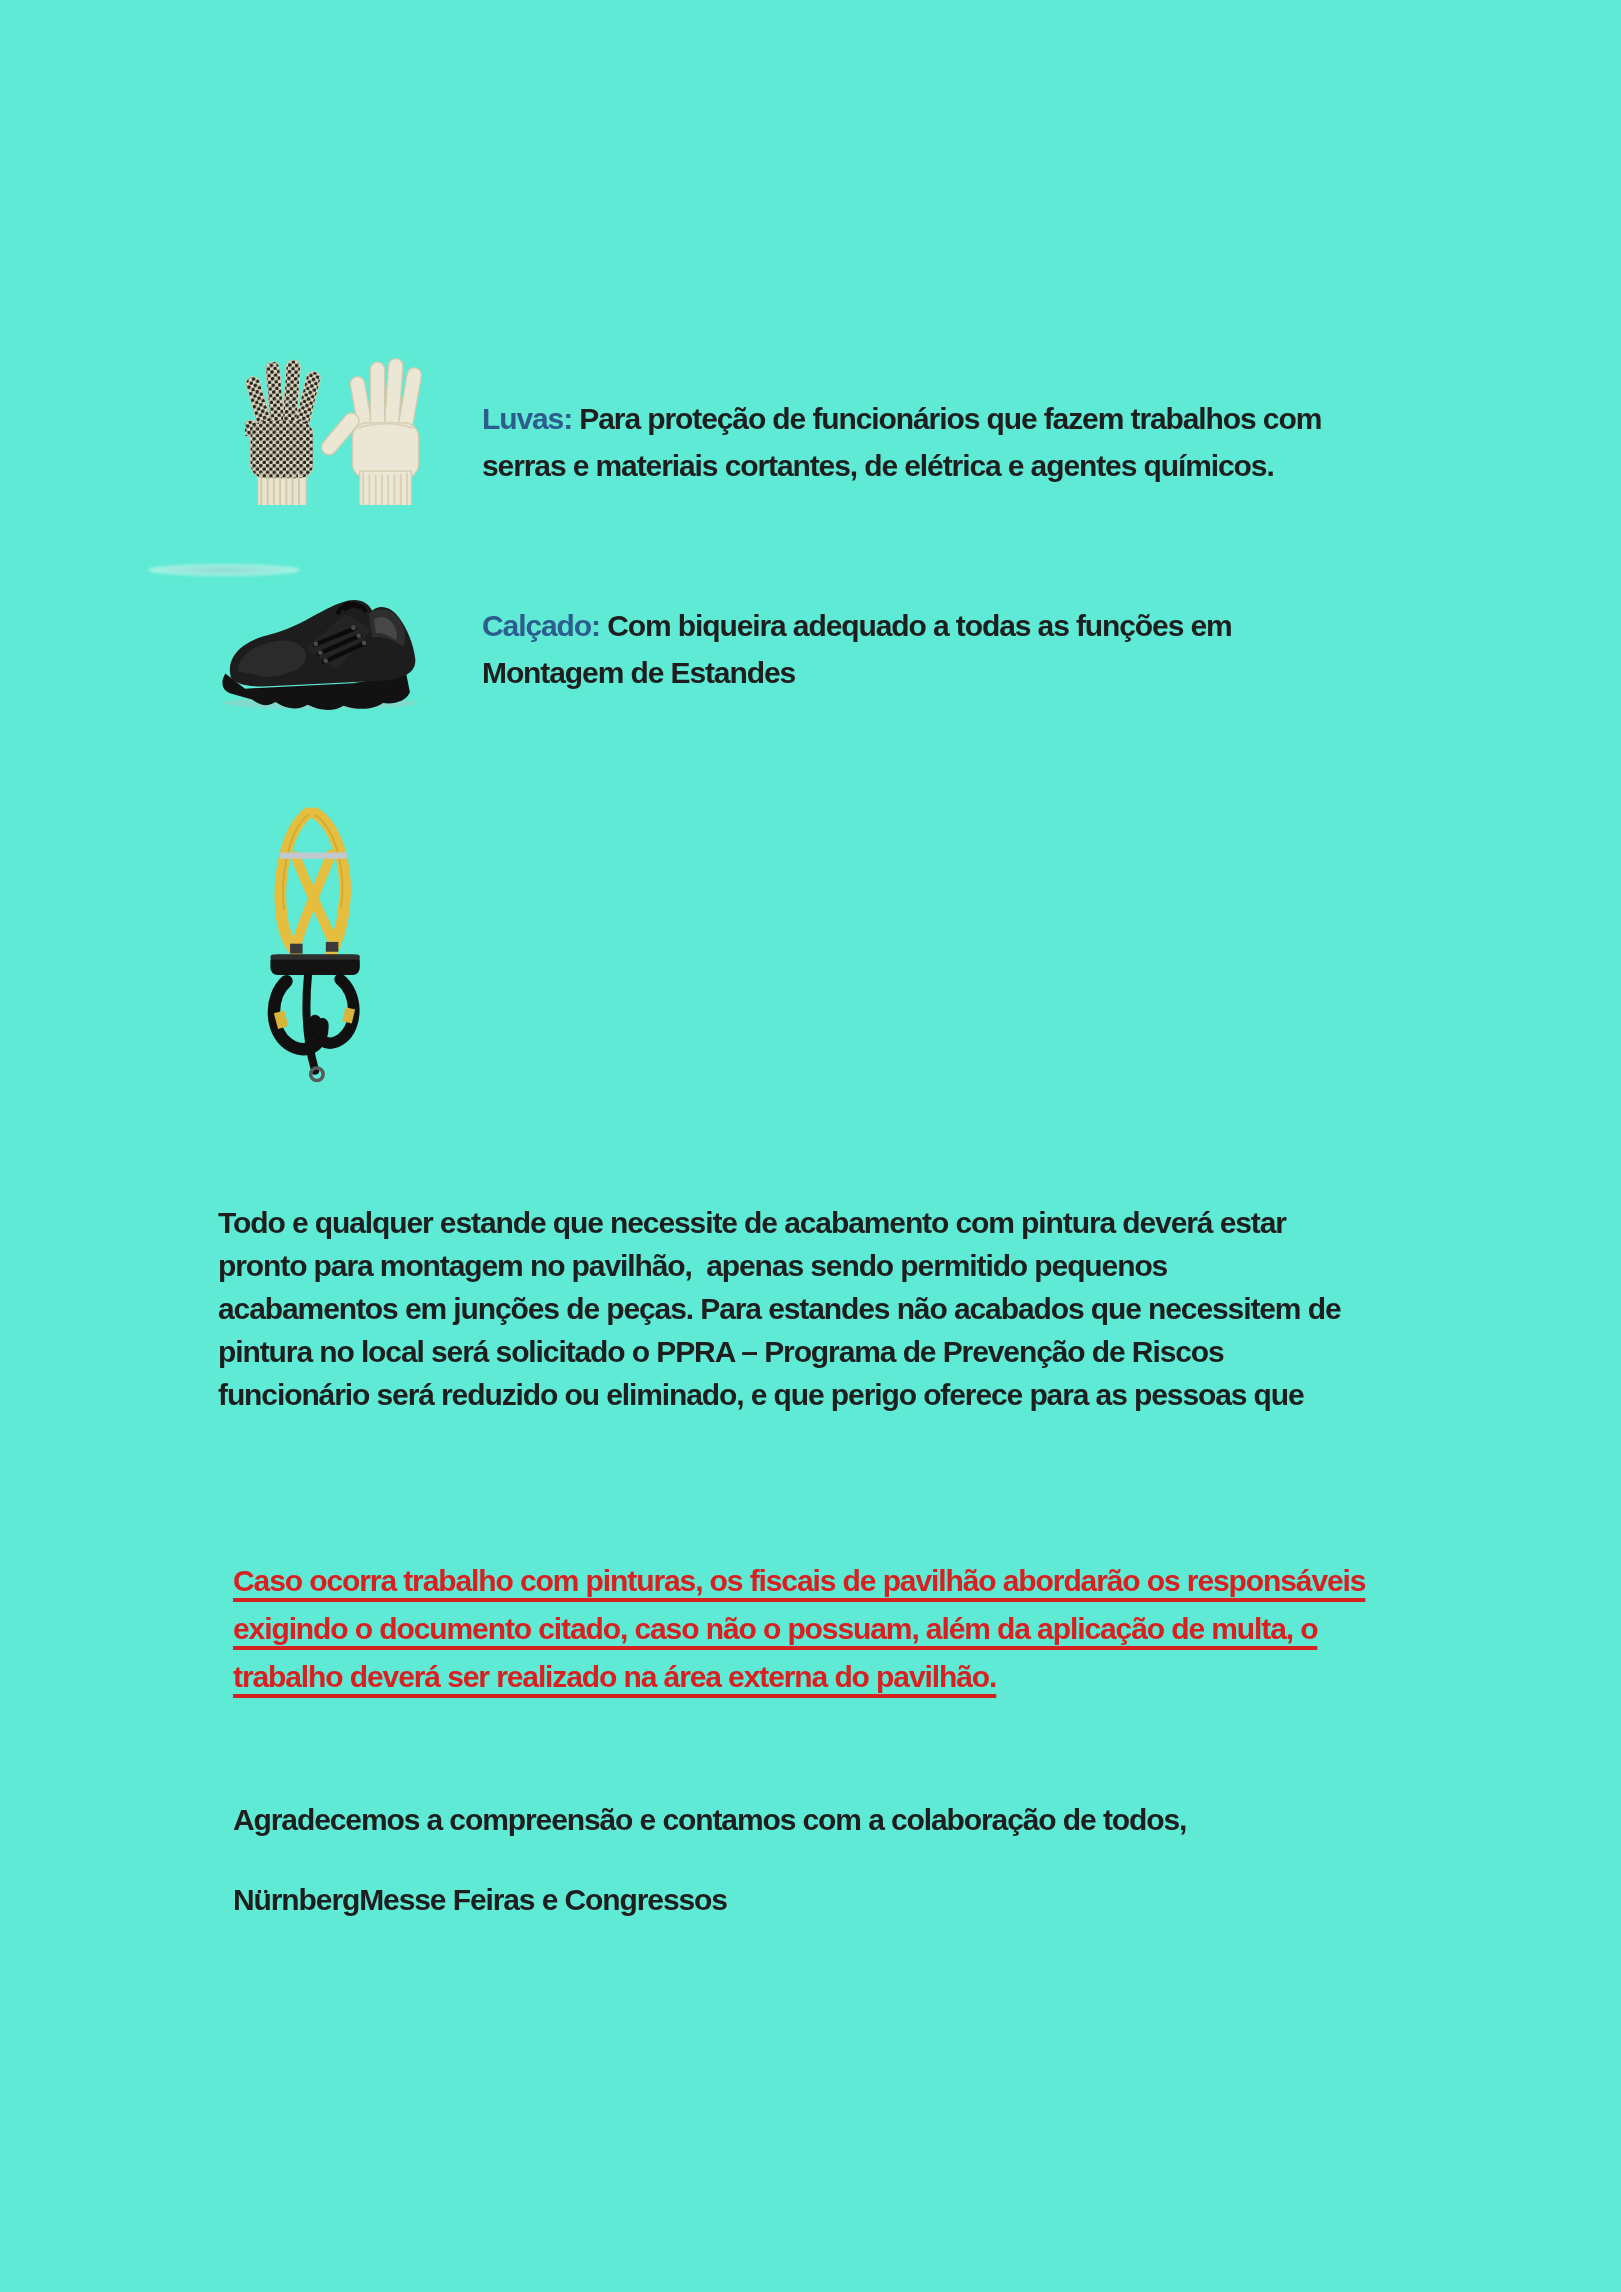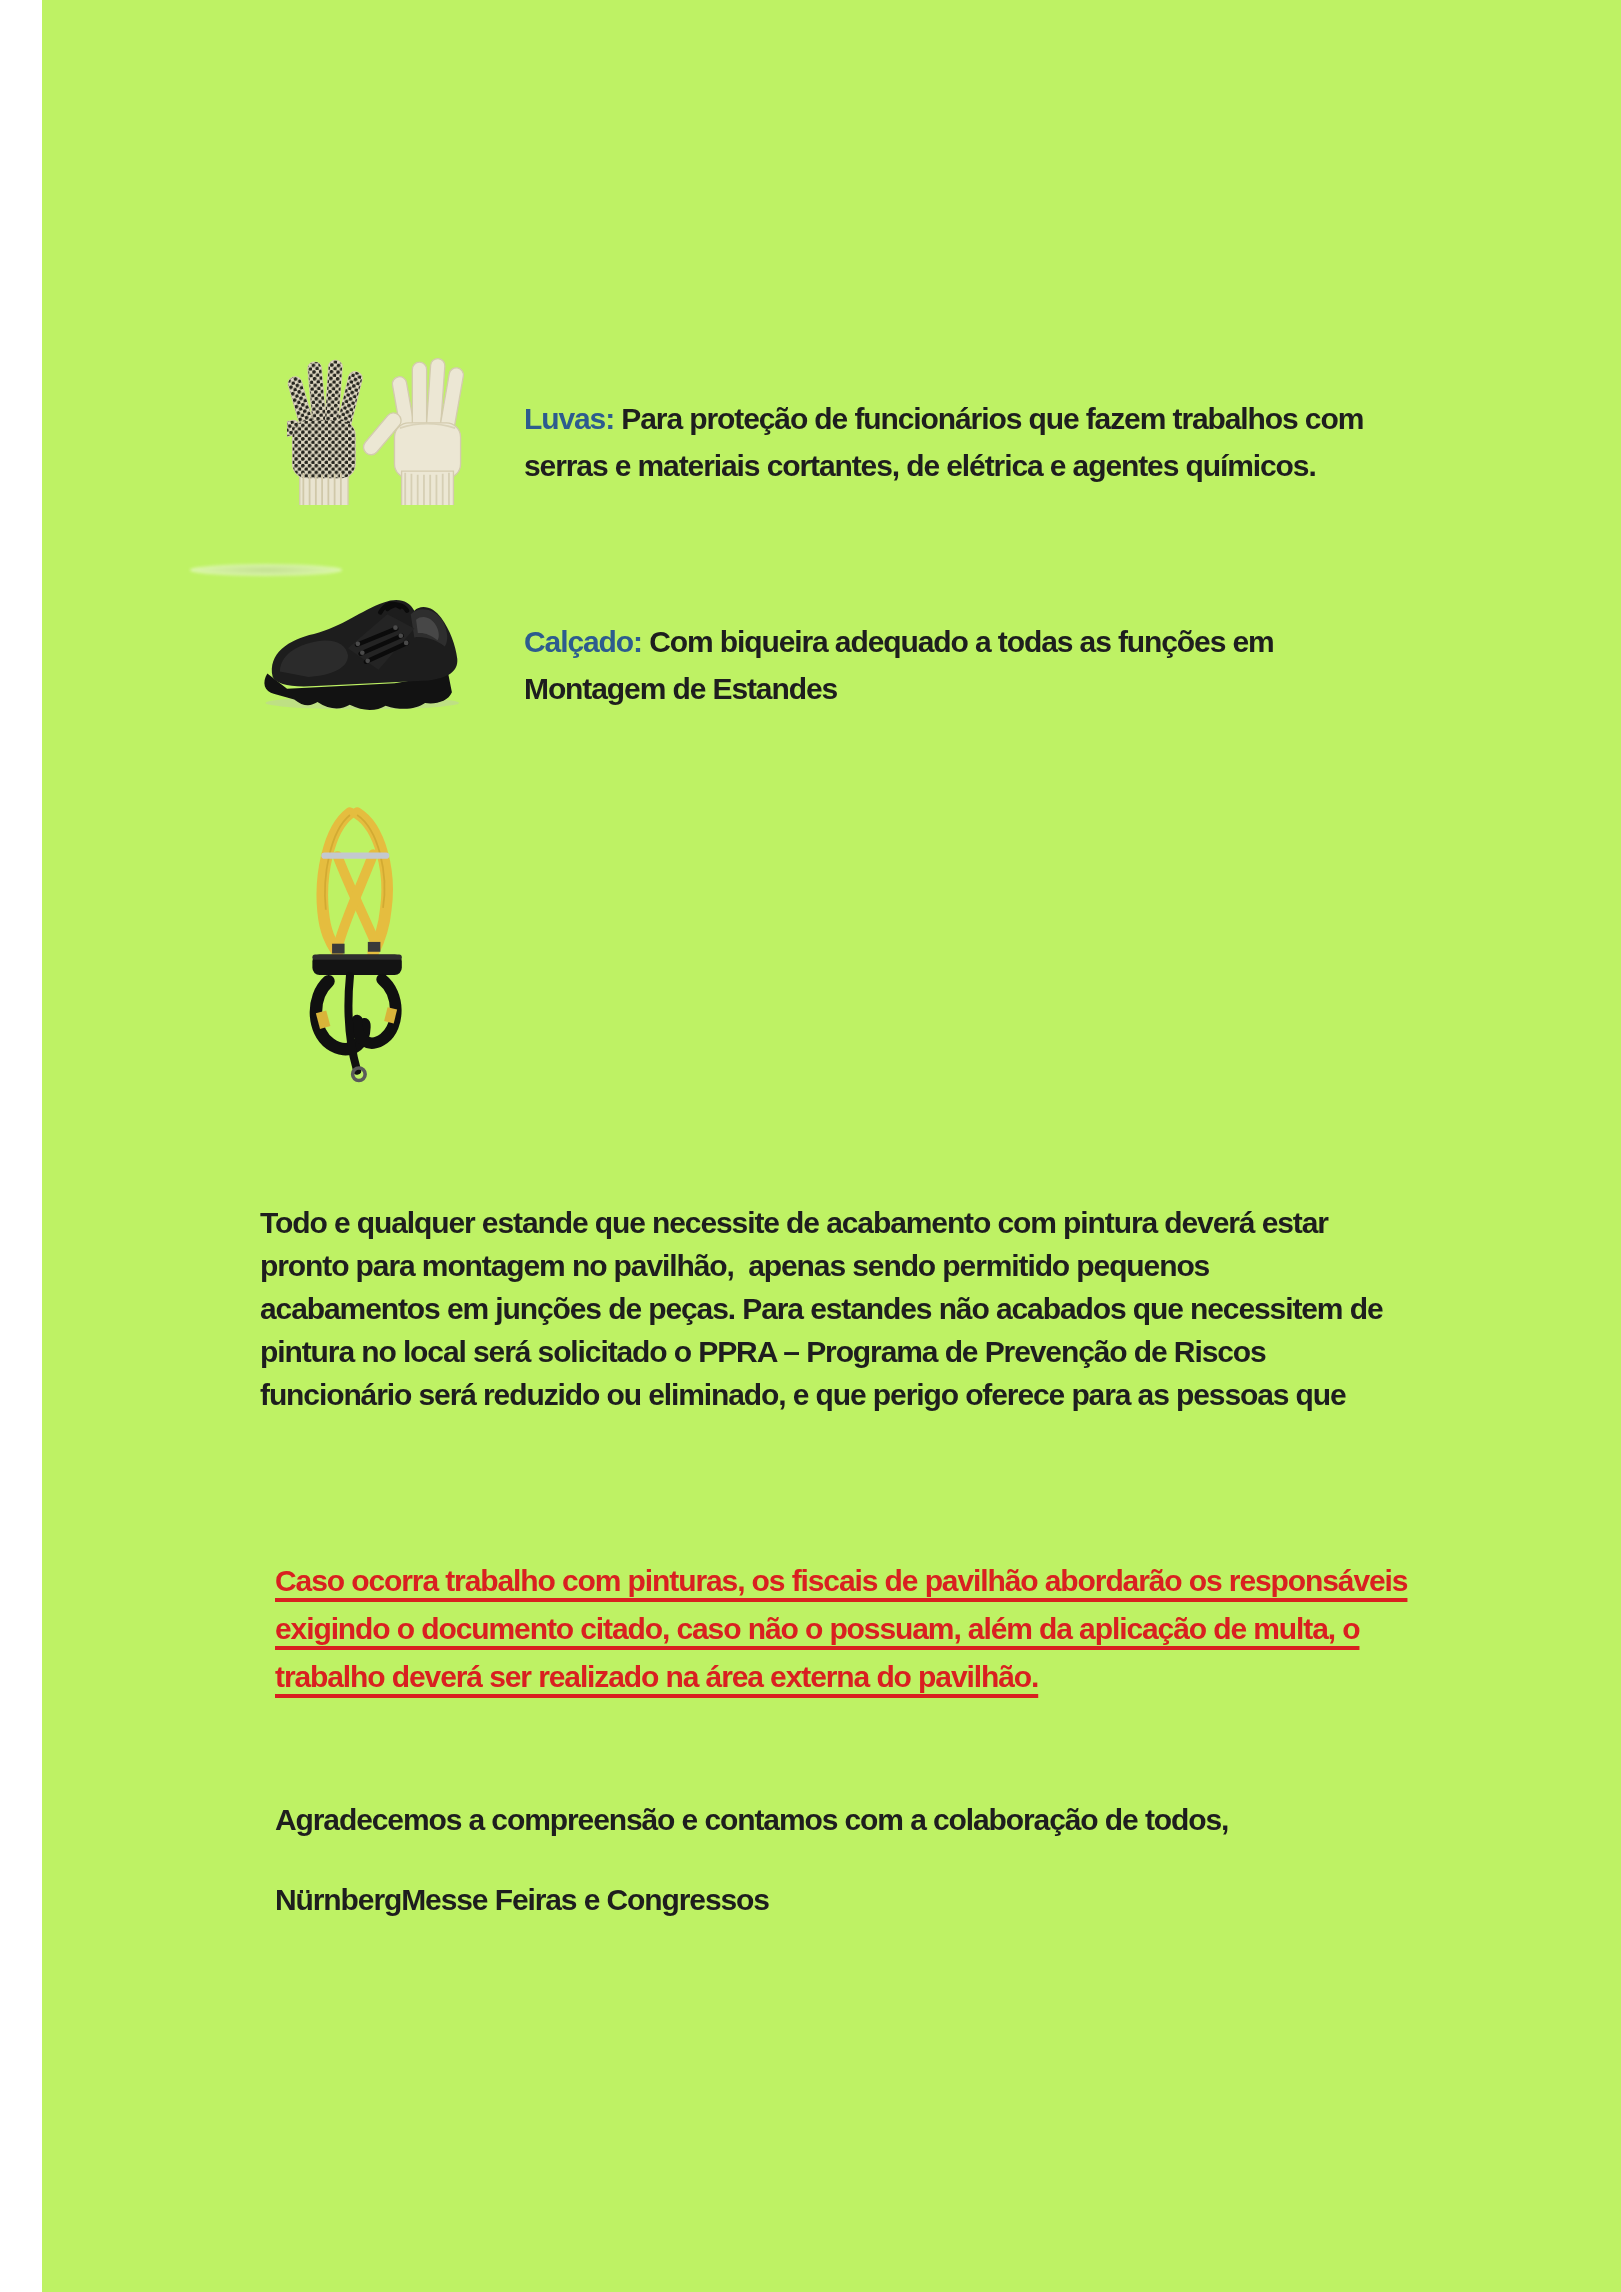--- a/index.html
+++ b/index.html
@@ -1,18 +1,18 @@
 <!DOCTYPE html>
 <html style="font-size:14.3px"><head>
 <meta charset="utf-8">
 <style>
   html, body { margin:0; padding:0; background:#ffffff; }
   body { width:1621px; height:2293px; overflow:hidden; position:relative;
          font-family:"Liberation Sans", sans-serif; font-weight:700; color:#1e1e1e; }
-  .page { position:absolute; inset:0; background:#bef264;margin-left:42px; }
+  .page { position:absolute; inset:0; background:#5eead4; }
 
   .abs { position:absolute; }
 
   
   .t-line { display:block; white-space:pre; letter-spacing:-1.1px; }
   .epi-text { font-size:30px; }
   .epi-text .t-line { height:47px; line-height:47px; }
   .lead { color:#2d5c8e; }
 
   .body-par { font-size:30px; }
@@ -113,21 +113,21 @@
     <g fill="#4a4a4a">
       <circle cx="117" cy="61" r="2.6"></circle>
         <circle cx="122" cy="71" r="2.6"></circle>
         <circle cx="128" cy="80" r="2.6"></circle>
       <circle cx="159" cy="43" r="2.6"></circle>
         <circle cx="165" cy="52" r="2.6"></circle>
         <circle cx="171" cy="60" r="2.6"></circle>
     </g>
   </svg>
 
-  <div class="abs epi-text" style="left:482px; top:618px;">
+  <div class="abs epi-text" style="left:482px; top:602px;">
     <span class="t-line"><span class="lead">Calçado:</span><span> Com biqueira adequado a todas as funções em</span></span>
     <span class="t-line">Montagem de Estandes</span>
   </div>
 
   <svg class="abs" style="left:256px; top:806px;" width="120" height="279" viewBox="0 0 134 312" aria-label="fall protection harness">
 
     <g stroke="#e5bd3f" fill="none" stroke-linecap="round">
       <path d="M58,8 C34,26 24,78 28,118 C30,140 36,152 44,164" stroke-width="13"></path>
       <path d="M66,8 C92,24 104,74 98,116 C96,138 90,152 84,164" stroke-width="13"></path>
       <path d="M44,56 C58,92 74,124 86,152" stroke-width="11"></path>

